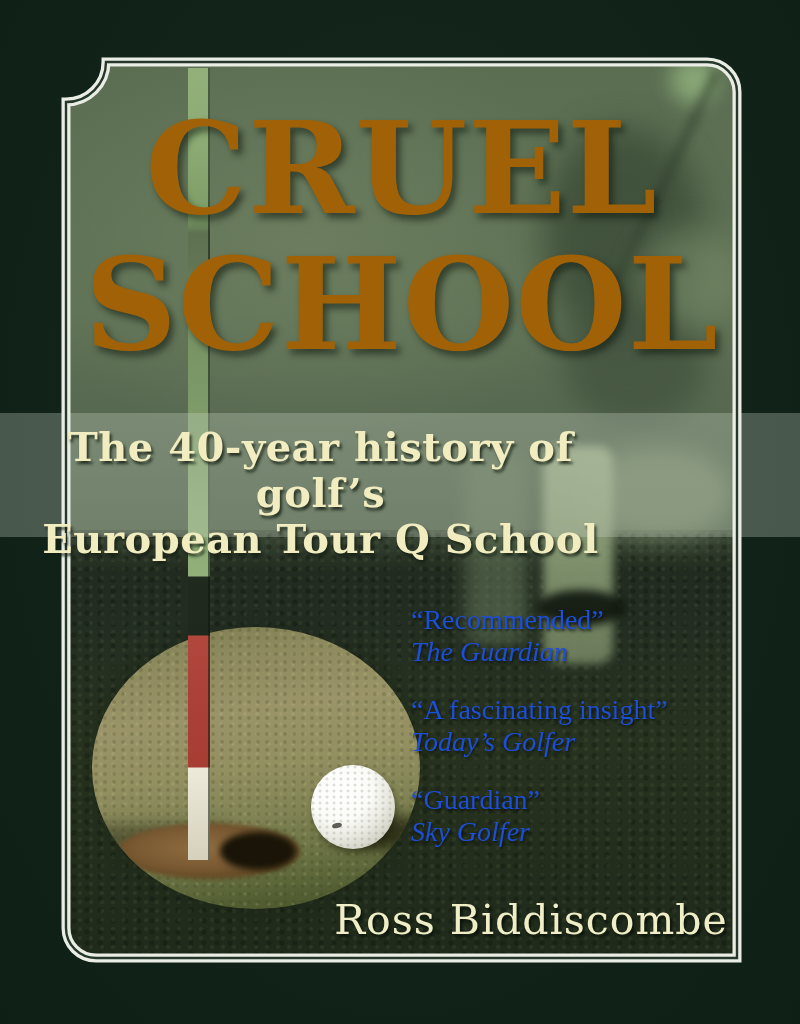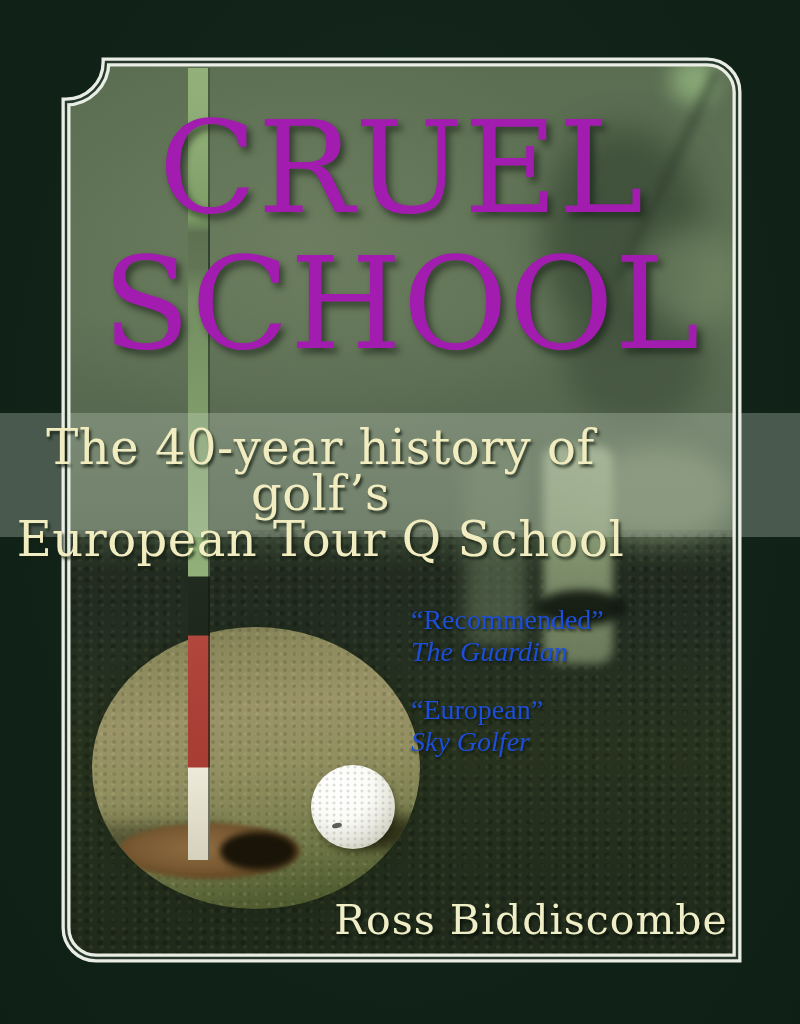--- a/index.html
+++ b/index.html
@@ -96,27 +96,27 @@
 
   
   .band{left:0;top:413px;width:800px;height:124px;background:rgba(206,214,198,.30);}
 
   
   svg.frame{left:0;top:0;pointer-events:none;}
 
   
   .title{
     left:66px;top:100px;width:671px;text-align:center;margin:0;
-    font-weight:normal;font-size:128px;line-height:136px;letter-spacing:1px;
-    color:#a21caf;text-shadow:4px 5px 7px rgba(15,25,15,.6);
+    font-weight:bold;font-size:128px;line-height:136px;letter-spacing:1px;
+    color:#a16207;text-shadow:4px 5px 7px rgba(15,25,15,.6);
   }
   .title span{display:block;}
   .subtitle{
     left:0;top:424px;width:641px;text-align:center;
-    font-weight:normal;font-size:48px;line-height:46px;letter-spacing:.5px;
+    font-weight:bold;font-size:40px;line-height:46px;letter-spacing:.5px;
     color:#f2edc0;text-shadow:2px 3px 3px rgba(20,30,18,.8);
   }
   .quotes{
     left:411px;top:604px;width:295px;
     font-family:"Liberation Serif", serif;color:#1d4ed8;
     text-shadow:1px 2px 3px rgba(8,14,8,.75);
   }
   .quote-group{margin-bottom:26px;}
   .quote-text{font-size:28px;line-height:32px;}
   .quote-source{font-size:28px;line-height:32px;font-style:italic;}
@@ -172,20 +172,24 @@
     <div>The 40-year history of golf’s</div>
     <div>European Tour Q School</div>
   </div>
 
   <div class="layer quotes">
     <div class="quote-group">
       <div class="quote-text">“Recommended”</div>
       <div class="quote-source">The Guardian</div>
     </div>
     <div class="quote-group">
-      <div class="quote-text">“European”</div>
+      <div class="quote-text">“A fascinating insight”</div>
+      <div class="quote-source">Today’s Golfer</div>
+    </div>
+    <div class="quote-group">
+      <div class="quote-text">“Guardian”</div>
       <div class="quote-source">Sky Golfer</div>
     </div>
   </div>
 
   <div class="layer author">Ross Biddiscombe</div>
 
 </div>
 
 </body></html>

